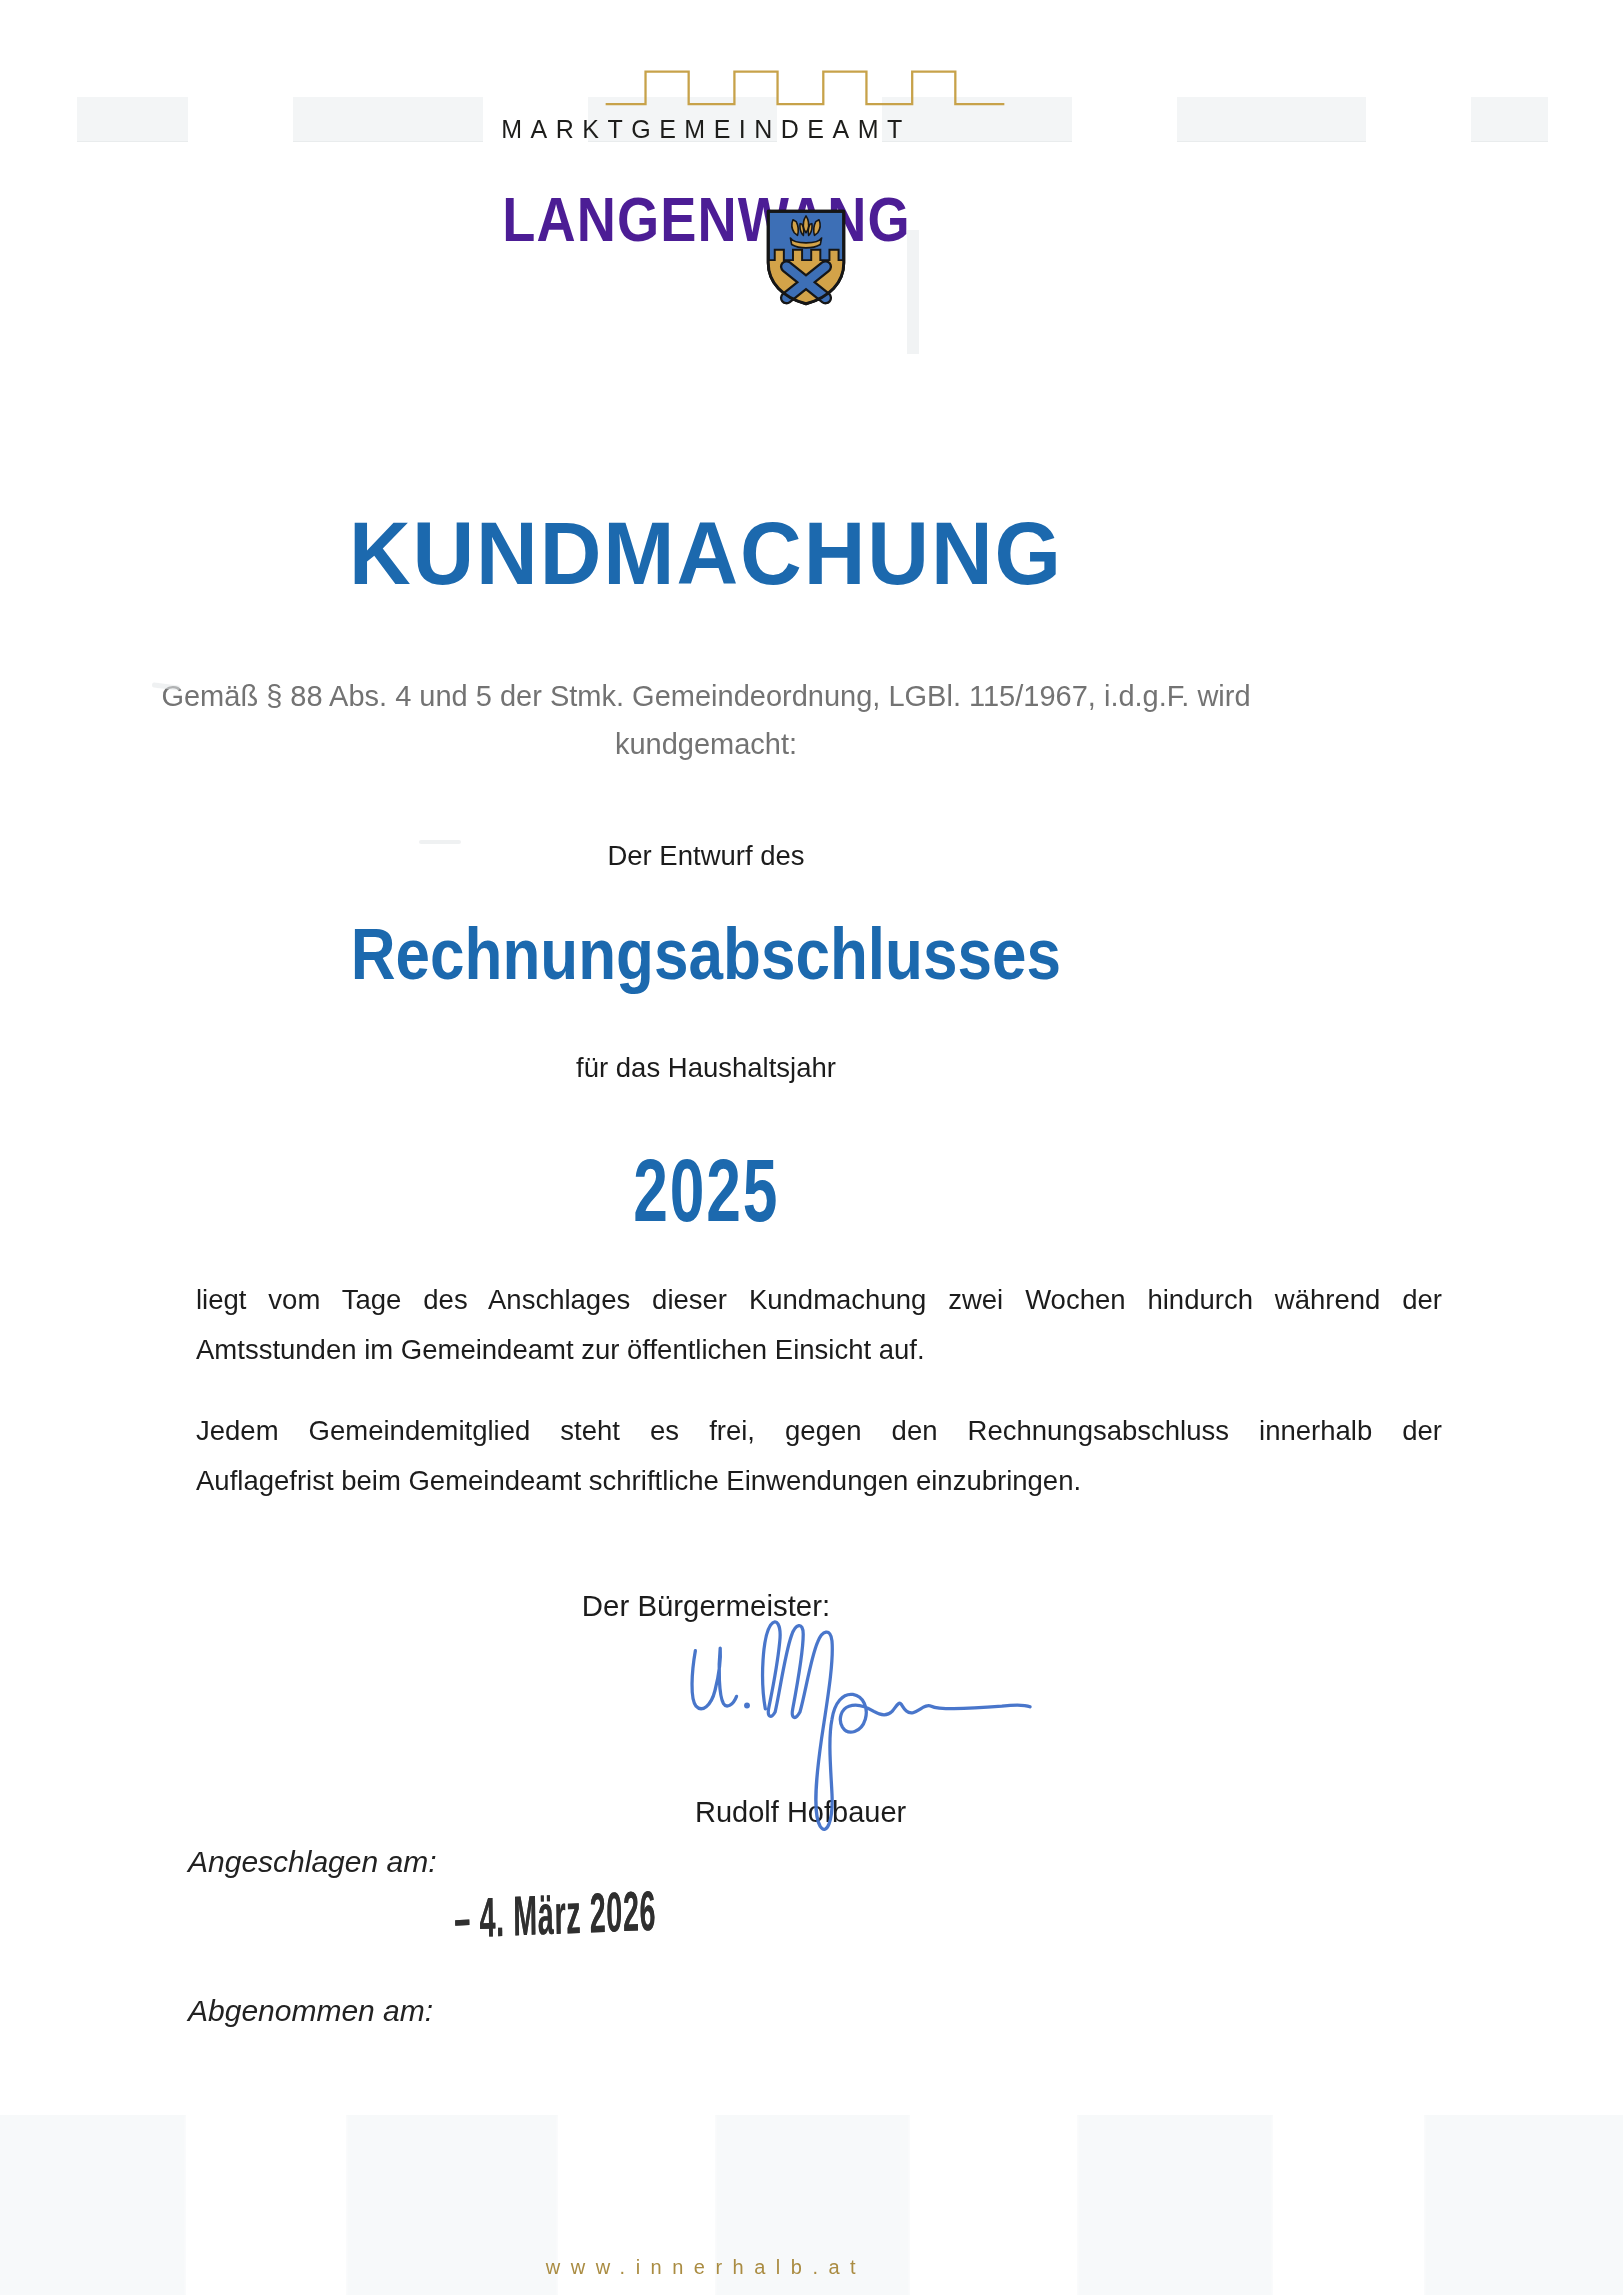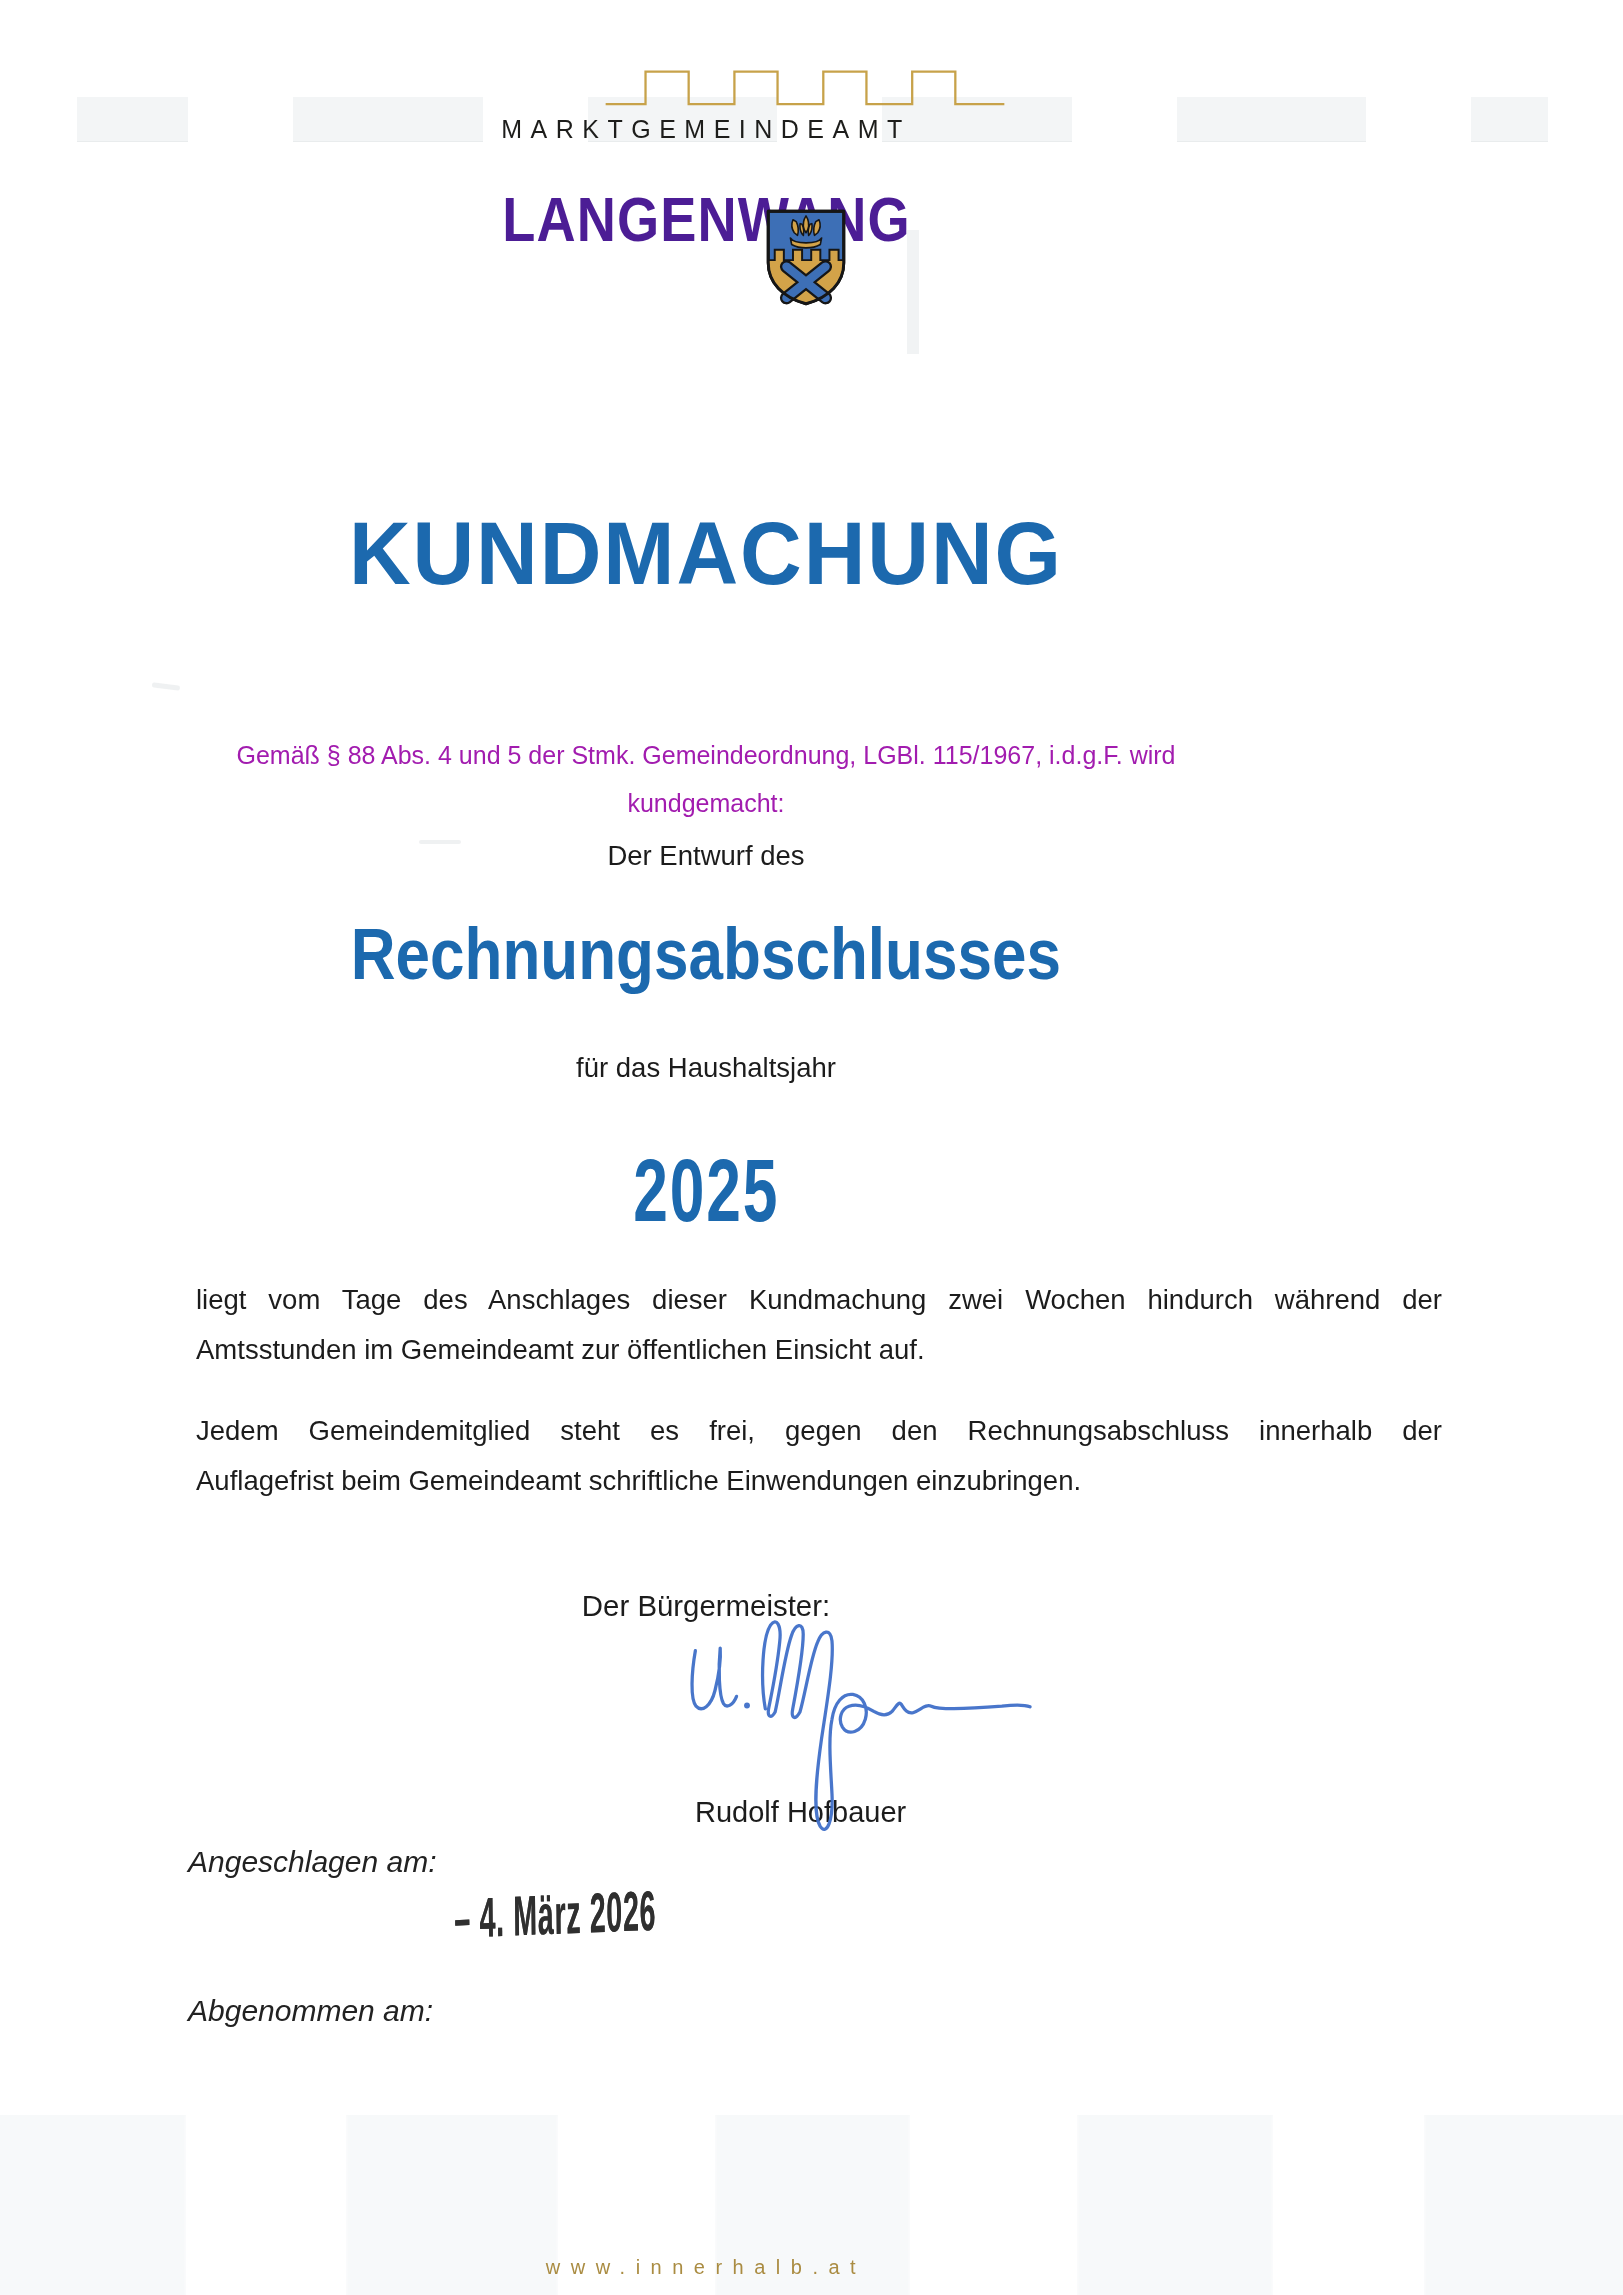--- a/index.html
+++ b/index.html
@@ -25,21 +25,21 @@
   
   .crenellation{left:605px;top:67px;width:400px;height:39px;z-index:2;}
   .org-name{top:115px;font-size:25px;letter-spacing:8.5px;color:#1d1d1b;z-index:2;}
   .municipality{top:148px;font-size:63px;font-weight:700;line-height:1;color:#4c1d95;z-index:2;margin-top:40px;}
   .municipality .squeeze{display:inline-block;transform:scaleX(.86);transform-origin:center;letter-spacing:1.3px;}
   .crest{left:764px;top:208px;width:84px;height:99px;z-index:2;}
 
   
   .doc-title{top:509px;font-size:89px;font-weight:700;line-height:1;color:#1C69AE;}
   .doc-title .squeeze{display:inline-block;transform:scaleX(.96);transform-origin:center;letter-spacing:2px;}
-  .intro{top:731px;font-size:25px;line-height:48px;color:#a21caf;}
+  .intro{top:672px;font-size:29px;line-height:48px;color:#737373;}
   .lead-in{font-size:27.5px;color:#1c1c1c;}
   .entwurf{top:840px;}
   .subject{top:917px;font-size:73px;font-weight:700;line-height:1;color:#1C69AE;}
   .subject .squeeze{display:inline-block;transform:scaleX(.85);transform-origin:center;}
   .haushalt{top:1052px;}
   .year{top:1146px;font-size:89px;font-weight:700;line-height:1;color:#1C69AE;}
   .year .squeeze{display:inline-block;transform:scaleX(.70);transform-origin:center;letter-spacing:2.6px;}
   .para{left:188px;width:1246px;font-size:27.5px;line-height:50px;color:#1c1c1c;margin-left:8px;}
   .para1{top:1275px;}
   .para2{top:1406px;}

